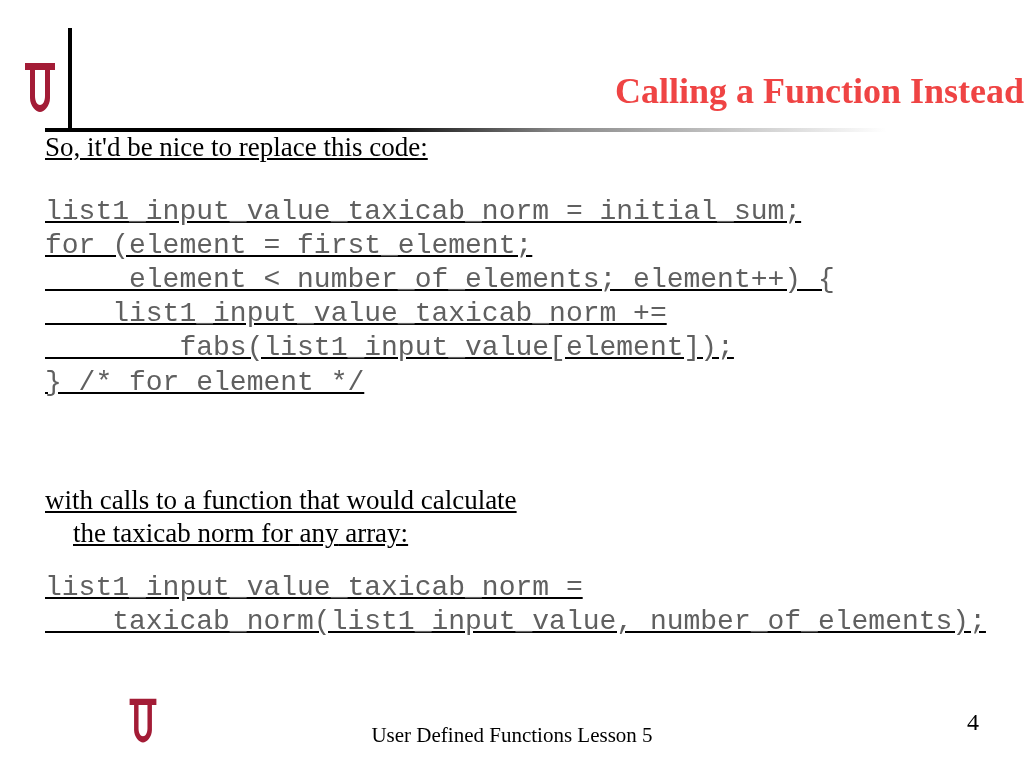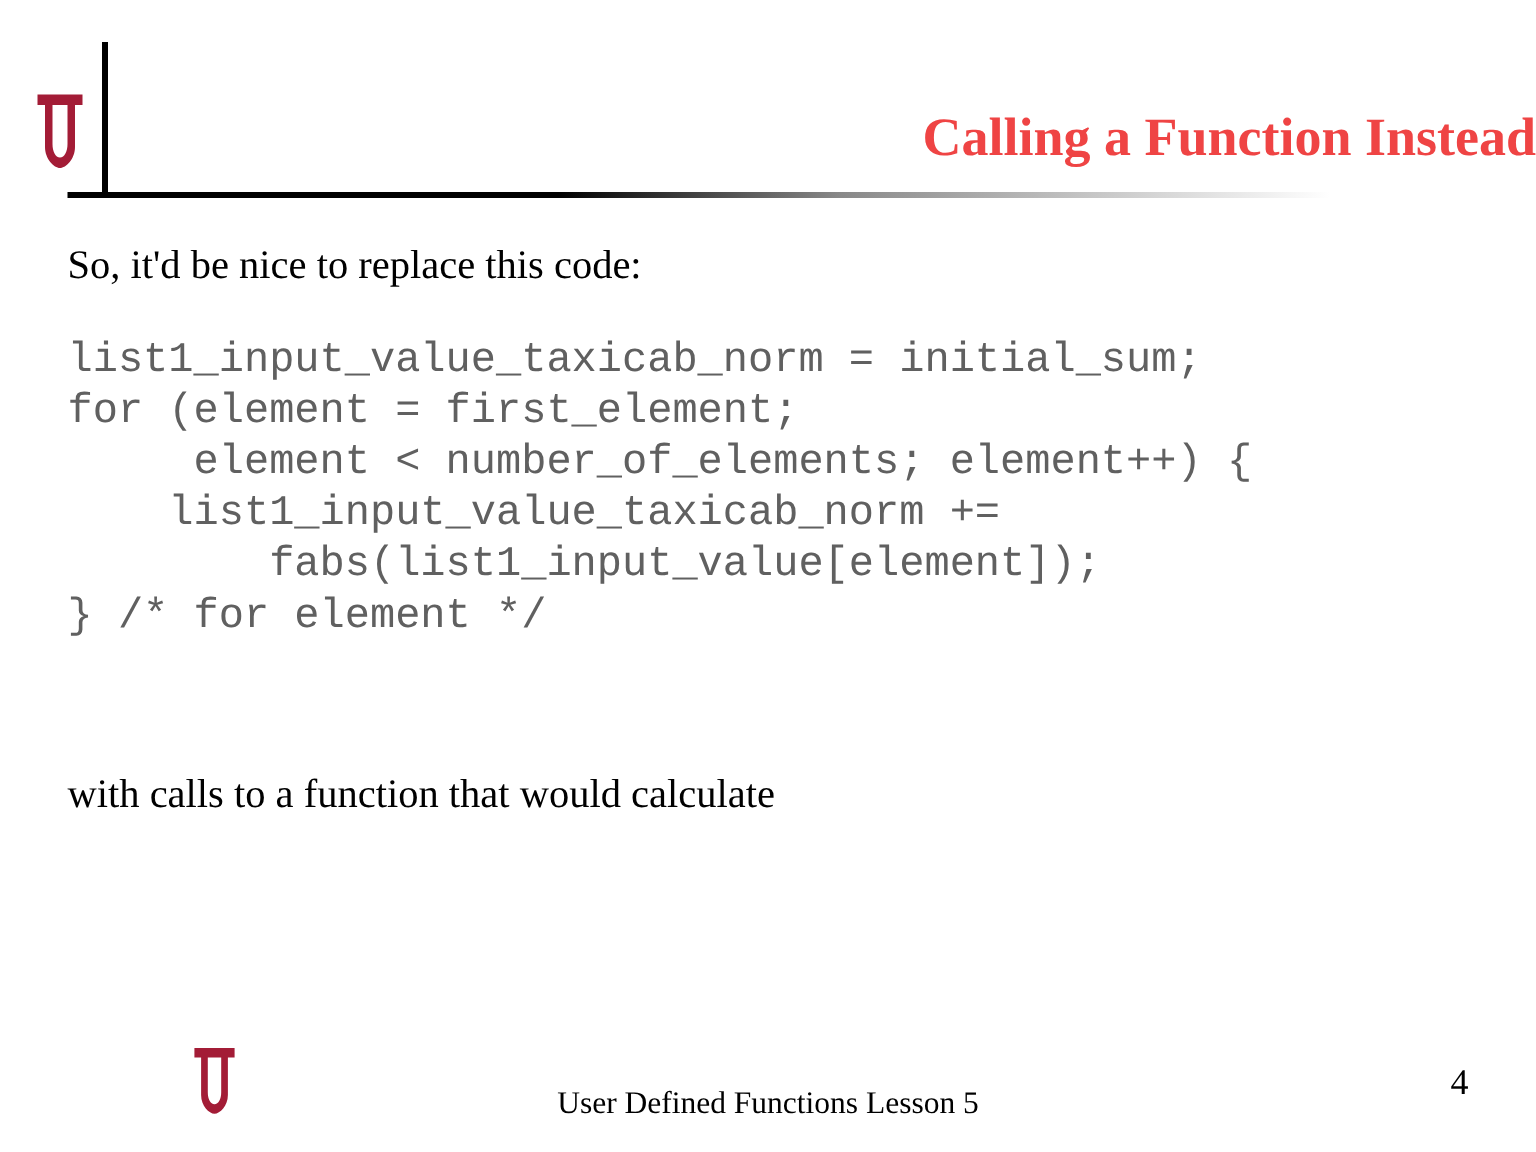--- a/index.html
+++ b/index.html
@@ -42,22 +42,23 @@
     position: absolute;
     left: 45px;
     top: 128px;
     width: 935px;
     height: 4px;
     background: linear-gradient(to right, #000 0%, #000 35%, #888 55%, #fff 90%);
   }
   .content {
     position: absolute;
     left: 45px;
-    top: 160px;
+    top: 131px;
     width: 935px;
+    text-decoration: underline;
   }
   .body-text {
     font-size: 27px;
     color: #000;
     line-height: 1.25;
   }
   .indent {
     padding-left: 28px;
   }
   .any {
@@ -124,20 +125,25 @@
   <div class="body-text">So, it'd be nice to replace this code:</div>
   <div class="code">list1_input_value_taxicab_norm = initial_sum;
 for (element = first_element;
      element &lt; number_of_elements; element++) {
     list1_input_value_taxicab_norm +=
         fabs(list1_input_value[element]);
 } /* for element */</div>
 
   <div class="section2">
     <div class="body-text">with calls to a function that would calculate</div>
+    <div class="body-text indent">
+      <span>the taxicab norm for </span><span class="any">any</span><span> array:</span>
+    </div>
+    <div class="code code2">list1_input_value_taxicab_norm =
+    taxicab_norm(list1_input_value, number_of_elements);</div>
   </div>
 </div>
 
 <div class="logo-bottom">
   <svg class="ou-logo" width="36" height="50" viewBox="0 0 40 56">
     <g fill="#a31c36">
       <path d="M5 3 h30 v7 h-5 v28 c0 8 -6 14 -10 14 s-10 -6 -10 -14 v-28 h-5 z M15 10 v26 c0 5 2 9 5 9 s5 -4 5 -9 v-26 z"></path>
     </g>
   </svg>
 </div>

